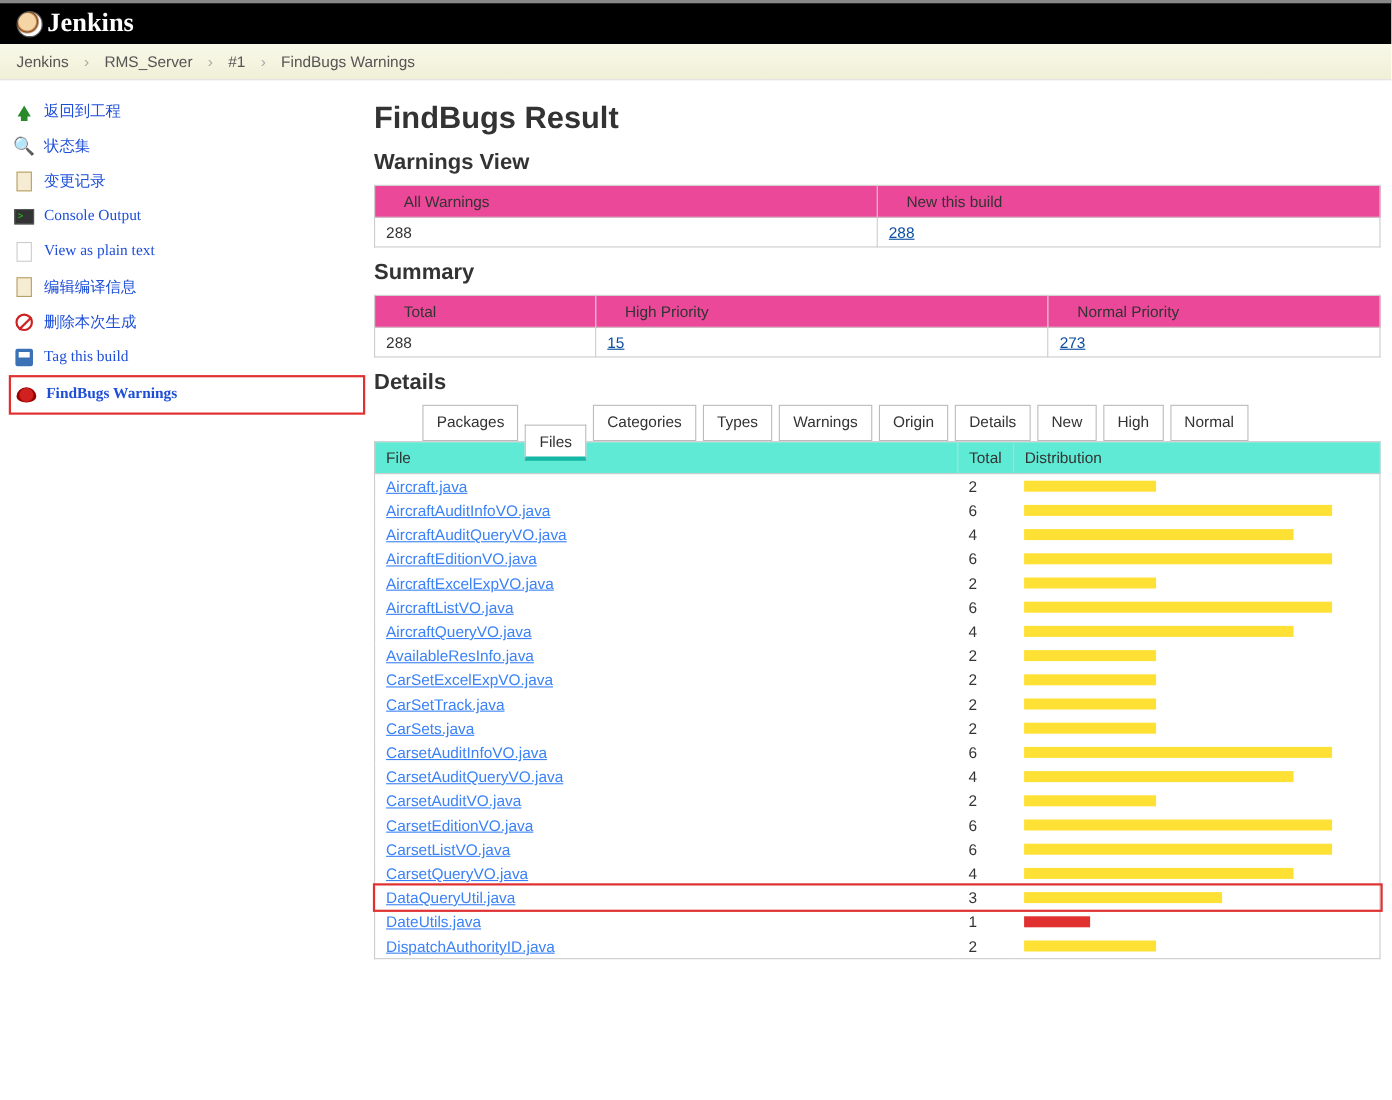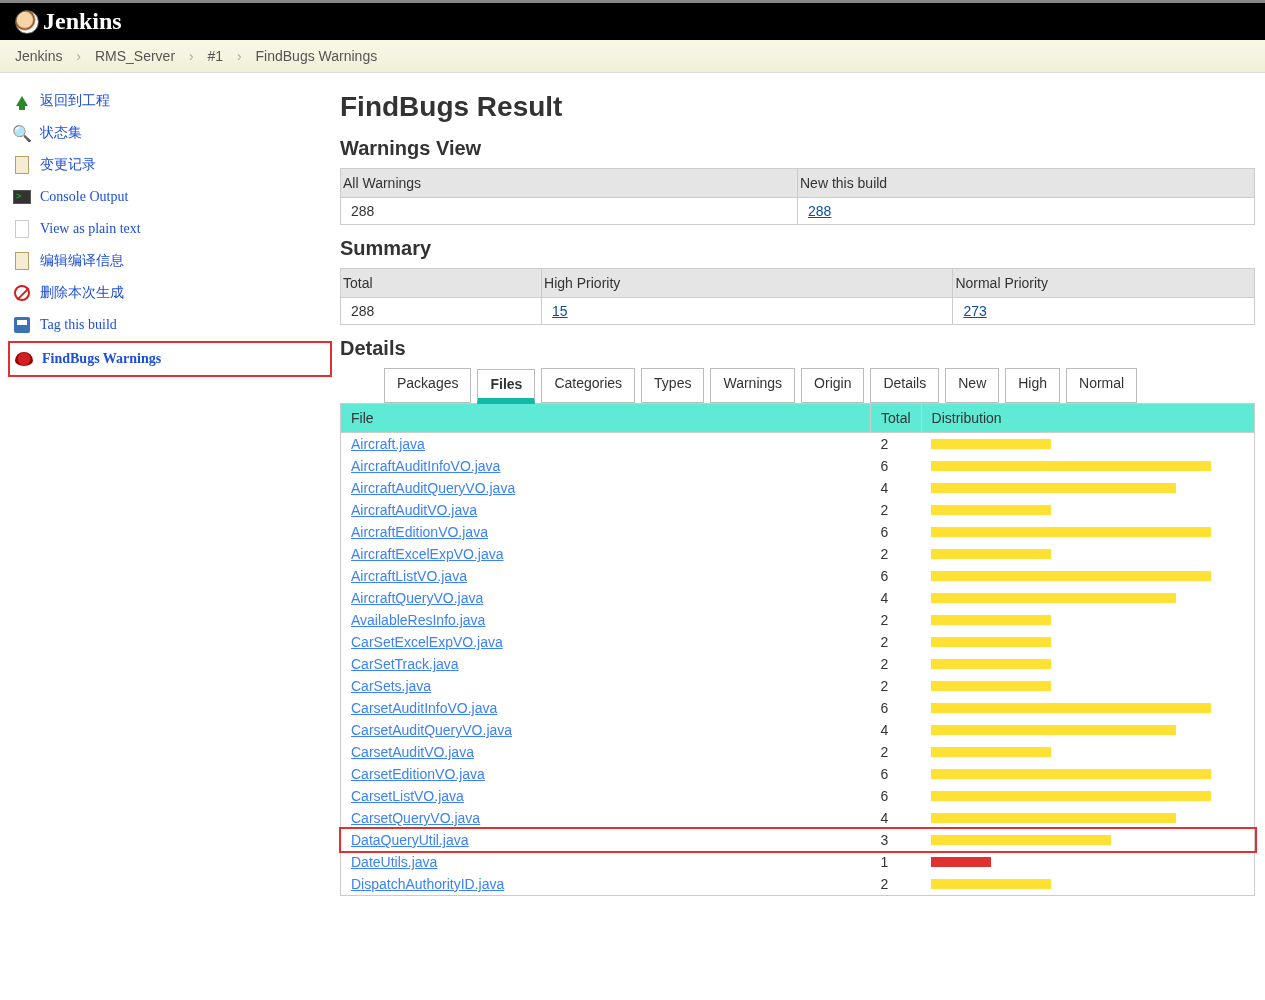--- a/index.html
+++ b/index.html
@@ -24,28 +24,28 @@
     .sidebar-item.highlighted { border: 2px solid #e03030; }
     .sidebar-item.highlighted a { font-weight: bold; }
     .icon { width: 20px; height: 20px; display: inline-flex; align-items: center; justify-content: center; flex-shrink: 0; }
     
     .content { flex: 1; padding: 18px 10px 18px 0; }
     h1 { font-size: 28px; margin-bottom: 14px; font-weight: bold; }
     h2 { font-size: 20px; margin: 12px 0 8px 0; font-weight: bold; }
     
     
     .data-table { width: 100%; border-collapse: collapse; margin-bottom: 10px; border: 1px solid #ccc; }
-    .data-table th { background: #e5e5e5; border: 1px solid #ccc; padding: 6px 2px; text-align: left; font-weight: normal; }
+    .data-table th { background: #ec4899; border: 1px solid #ccc; padding: 6px 26px; text-align: left; font-weight: normal; }
     .data-table td { border: 1px solid #ccc; padding: 5px 10px; }
     .data-table a { color: #0b4ea2; text-decoration: underline; }
     
     
     .tabs { display: flex; gap: 6px; margin-top: 8px; margin-left: 44px; }
     .tab { border: 1px solid #bbb; background: #fff; padding: 6px 12px; font-size: 14px; cursor: pointer; }
-    .tab.active { font-weight: bold; border-bottom: 6px solid #14b8a6; position: relative; top: 1px; }
+    .tab.active { font-weight: normal; border-bottom: 4px solid #14b8a6; position: relative; top: 18px; }
     
     
     .details-table { width: 100%; border-collapse: collapse; border: 1px solid #ccc; }
     .details-table th { background: #5eead4; border: 1px solid #ccc; padding: 6px 10px; text-align: left; font-weight: normal; }
     .details-table td { padding: 3px 10px; border: none; }
     .details-table a { color: #3b82f6; text-decoration: underline; }
     .file-col { width: 530px; }
     .total-col { width: 40px; }
     .dist-bar { height: 10px; }
     .bar-yellow { background: #ffe135; height: 10px; display: inline-block; }
@@ -211,25 +211,20 @@
             <td class="file-col"><a href="#">AircraftAuditInfoVO.java</a></td>
             <td class="total-col">6</td>
             <td><span class="dist-bar"><span class="bar-yellow" style="width:280px"></span></span></td>
           </tr>
           <tr>
             <td class="file-col"><a href="#">AircraftAuditQueryVO.java</a></td>
             <td class="total-col">4</td>
             <td><span class="dist-bar"><span class="bar-yellow" style="width:245px"></span></span></td>
           </tr>
           <tr>
-            <td class="file-col"><a href="#">AircraftAuditVO.java</a></td>
-            <td class="total-col">2</td>
-            <td><span class="dist-bar"><span class="bar-yellow" style="width:120px"></span></span></td>
-          </tr>
-          <tr>
             <td class="file-col"><a href="#">AircraftEditionVO.java</a></td>
             <td class="total-col">6</td>
             <td><span class="dist-bar"><span class="bar-yellow" style="width:280px"></span></span></td>
           </tr>
           <tr>
             <td class="file-col"><a href="#">AircraftExcelExpVO.java</a></td>
             <td class="total-col">2</td>
             <td><span class="dist-bar"><span class="bar-yellow" style="width:120px"></span></span></td>
           </tr>
           <tr>

